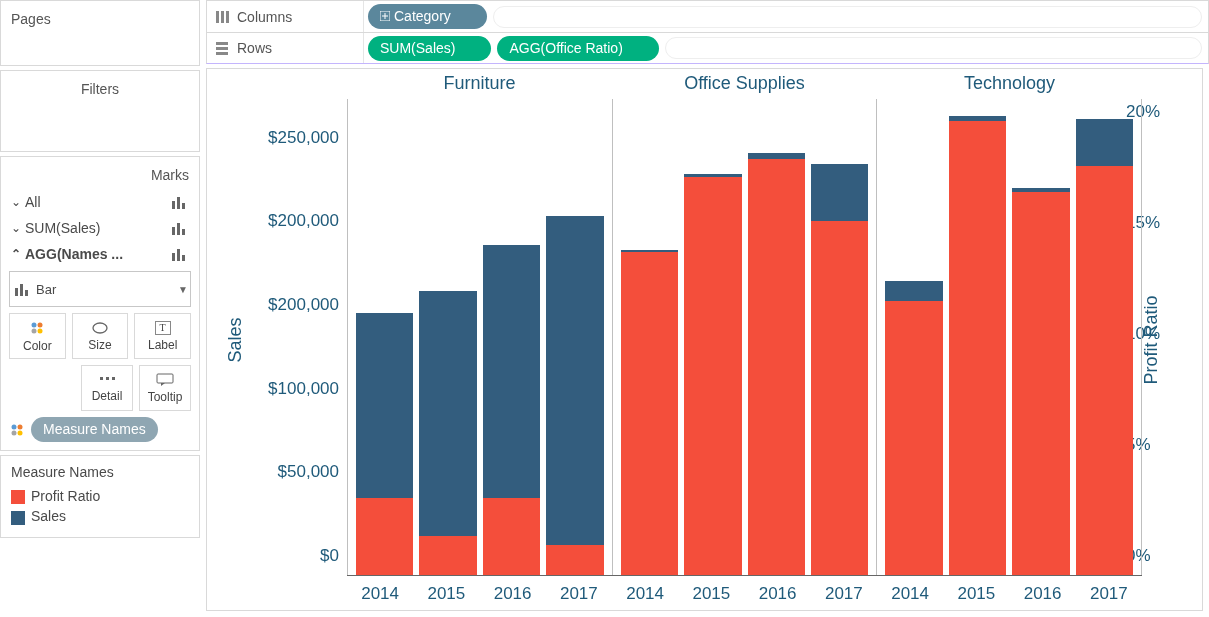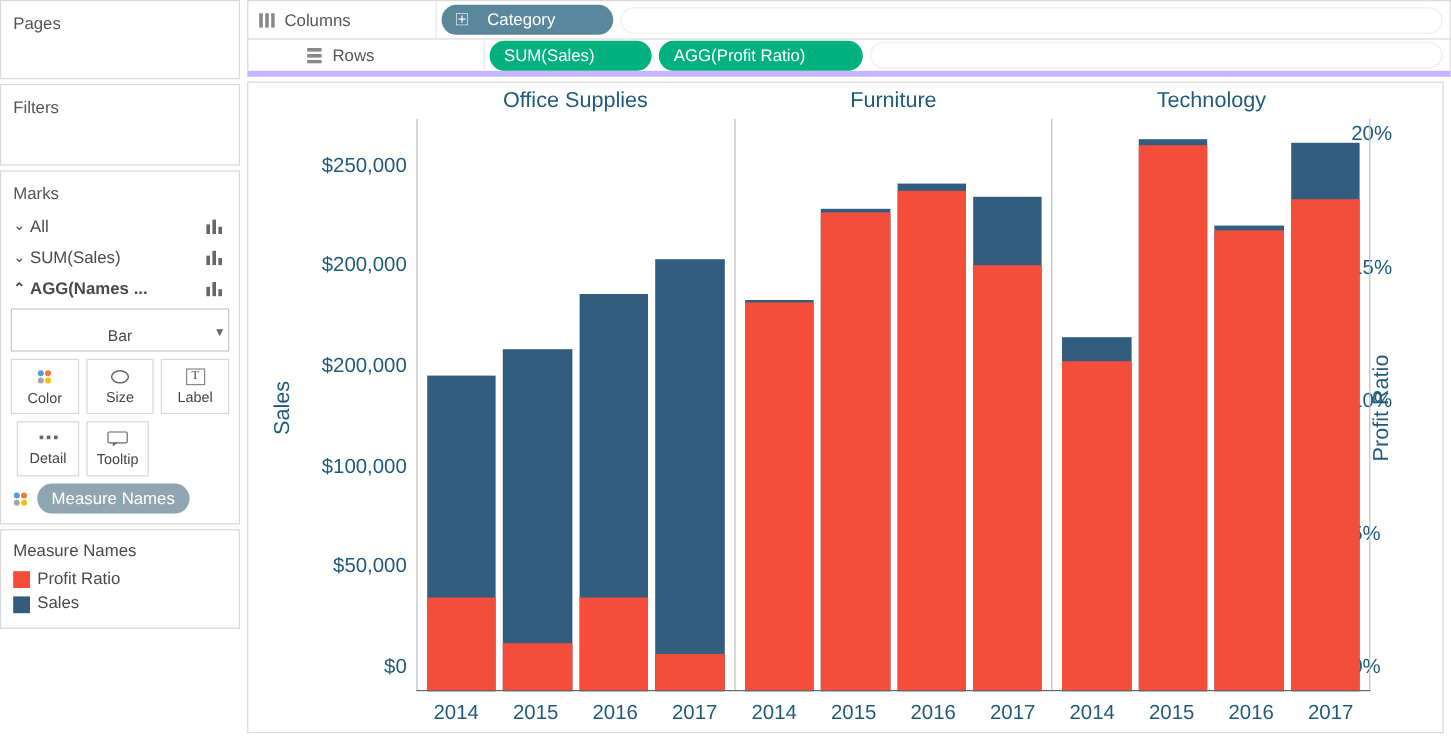--- a/index.html
+++ b/index.html
@@ -4,34 +4,34 @@
 <style>
   * { box-sizing: border-box; margin: 0; padding: 0; font-family: Arial, sans-serif; }
   body { font-size: 13px; color: #4a4a4a; background: #fff; width: 1209px; }
   .app { display: flex; height: 617px; width: 1209px; }
 
   
   .sidebar { width: 200px; display: flex; flex-direction: column; }
   .card { border: 1px solid #d9d9d9; background: #fff; margin: 0 0 4px 0; }
   .card-title { padding: 10px 10px 10px 10px; font-size: 14px; color: #555; }
   .card.pages  { height: 66px; }
-  .card.filters{ height: 68px; }
-  .card.marks .card-title { padding-bottom: 6px; }
+  .card.filters{ height: 82px; text-align: center; }
+  .card.marks .card-title { padding-bottom: 6px; text-align: right; }
 
   .mark-row { display:flex; align-items:center; justify-content:space-between; padding:5px 10px; cursor:pointer; font-size:14px; }
   .mark-row .lbl { display:flex; align-items:center; gap:4px; }
   .mark-row .caret { width:10px; text-align:center; font-size:12px; }
-  .sel-bar { margin: 4px 8px 6px 8px; border:1px solid #c7c7c7; display:flex; align-items:center; height:36px; padding:14px 4px; position:relative; cursor:pointer;flex-direction:column;}
+  .sel-bar { margin: 4px 8px 6px 8px; border:1px solid #c7c7c7; display:flex; align-items:center; height:36px; padding:14px 4px; position:relative; cursor:pointer;}
   .sel-bar .dd { position:absolute; right:2px; font-size:10px; color:#666;}
   .grid3 { display:flex; gap:6px; padding:0 8px; }
   .grid3 .cell { flex:1; border:1px solid #d9d9d9; height:46px; display:flex; flex-direction:column; align-items:center; justify-content:center; gap:3px; font-size:12px; color:#444; cursor:pointer;}
-  .grid2 { display:flex; gap:6px; padding:6px 8px 6px 13px; }
+  .grid2 { display:flex; gap:6px; padding:6px 8px 6px 13px;justify-content:flex-end; }
   .grid2 .cell { width:52px; border:1px solid #d9d9d9; height:46px; display:flex; flex-direction:column; align-items:center; justify-content:center; gap:3px; font-size:12px; color:#444; cursor:pointer;}
   .measure-pill-row { display:flex; align-items:center; gap:6px; padding:0 8px 8px 8px; }
-  .pill { border-radius: 14px; color:#fff; padding:4px 12px 5px 12px; font-size:14px; display:inline-flex; align-items:center; gap:16px; cursor:pointer; white-space:nowrap;}
+  .pill { border-radius: 14px; color:#fff; padding:4px 12px 5px 12px; font-size:14px; display:inline-flex; align-items:center; gap:4px; cursor:pointer; white-space:nowrap;}
   .pill.gray { background:#8fa6b2; }
   .pill.blue { background:#5b879c; }
   .pill.green{ background:#00b180; }
 
   .card.legend { padding:8px 10px 10px 10px; }
   .swatch { width:14px; height:14px; display:inline-block; margin-right:6px; vertical-align:middle;}
   .legend-row { padding:2px 0; font-size:14px; }
 
   
   svg { display:block; }
@@ -44,21 +44,21 @@
   .speech { width:18px; height:14px; }
   .shelf-icon-col{ width:14px; height:14px; display:inline-block; }
   .shelf-icon-row{ width:14px; height:14px; display:inline-block; }
   .plus-icon { width:10px; height:10px; }
   .cap-right { display:inline-block; width:20px; height:100%; }
 
   
   .main { flex:1; display:flex; flex-direction:column; }
   .shelves { padding:0 0 0 6px; }
   .shelf-row { display:flex; align-items:center; border:1px solid #d9d9d9; border-bottom:none; height:32px; background:#fff;}
-  .shelf-row:last-child { border-bottom:5px solid #c4b5fd;padding-left:40px; }
+  .shelf-row:last-child { border-bottom:1px solid #c4b5fd; }
   .shelf-label { width:156px; display:flex; align-items:center; gap:8px; padding-left:8px; color:#555; font-size:14px;}
   .shelf-pills { display:flex; align-items:center; gap:6px; height:100%; padding-left:4px; flex:1; border-left:1px solid #e5e5e5; padding-right:6px;}
   .shelf-pills .remainder { flex:1; height:22px; background: #fff; border:1px solid #eee; border-radius:11px; }
 
   .chart-area { flex:1; padding:4px 6px 6px 6px; }
   .chart-card { border:1px solid #d9d9d9; width:100%; height:100%; position:relative; background:#fff;}
   .chart-inner { position:absolute; left:0; top:0; right:0; bottom:0; }
 
   .cat-header { position:absolute; left:140px; right:60px; top:4px; display:flex; color:#1f5a7a; font-size:18px; }
   .cat-header div { flex:1; text-align:center; }
@@ -238,37 +238,37 @@
               <rect x="1" y="11" width="12" height="3" fill="#888"></rect>
             </svg>
           <span>Rows</span>
         </div>
         <div class="shelf-pills">
           <span class="pill green">
             <span>SUM(Sales)</span>
               <span class="cap-right"></span>
           </span>
           <span class="pill green">
-            <span>AGG(Profit Ratio)</span>
+            <span>AGG(Office Ratio)</span>
               <span class="cap-right"></span>
           </span>
           <span class="remainder"></span>
         </div>
       </div>
     </div>
 
     <div class="chart-area">
       <div class="chart-card">
         <div class="chart-inner">
           <div class="axis-title-left">Sales</div>
           <div class="axis-title-right">Profit Ratio</div>
 
           <div class="cat-header" id="catHeader">
+              <div>Furniture</div>
               <div>Office Supplies</div>
-              <div>Furniture</div>
               <div>Technology</div>
             </div>
           <div class="y-left" id="yLeft">
               <div style="bottom: 0%;">$0</div>
               <div style="bottom: 17.5439%;">$50,000</div>
               <div style="bottom: 35.0877%;">$100,000</div>
               <div style="bottom: 52.6316%;">$200,000</div>
               <div style="bottom: 70.1754%;">$200,000</div>
               <div style="bottom: 87.7193%;">$250,000</div>
             </div>

